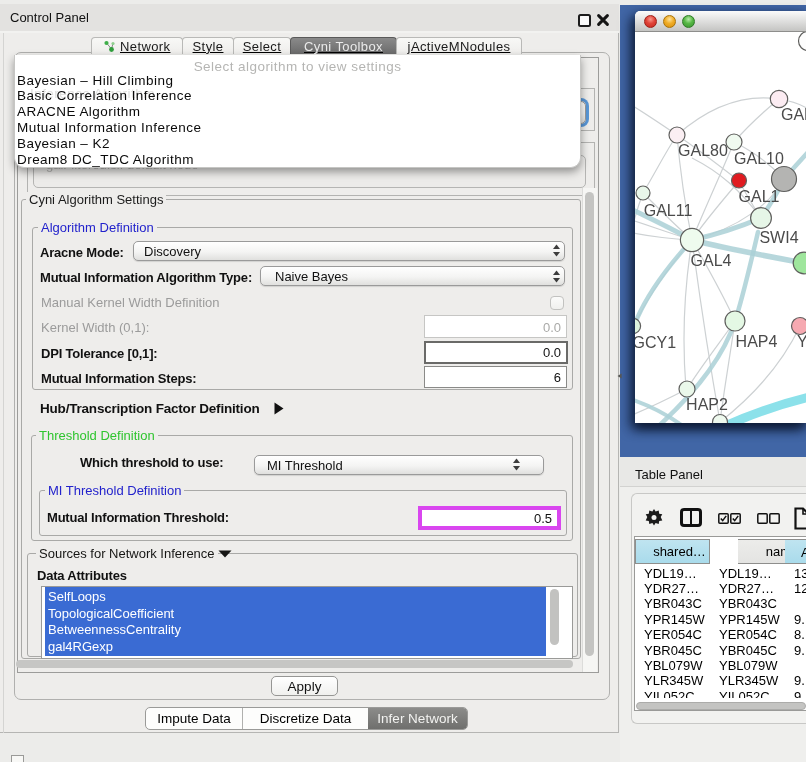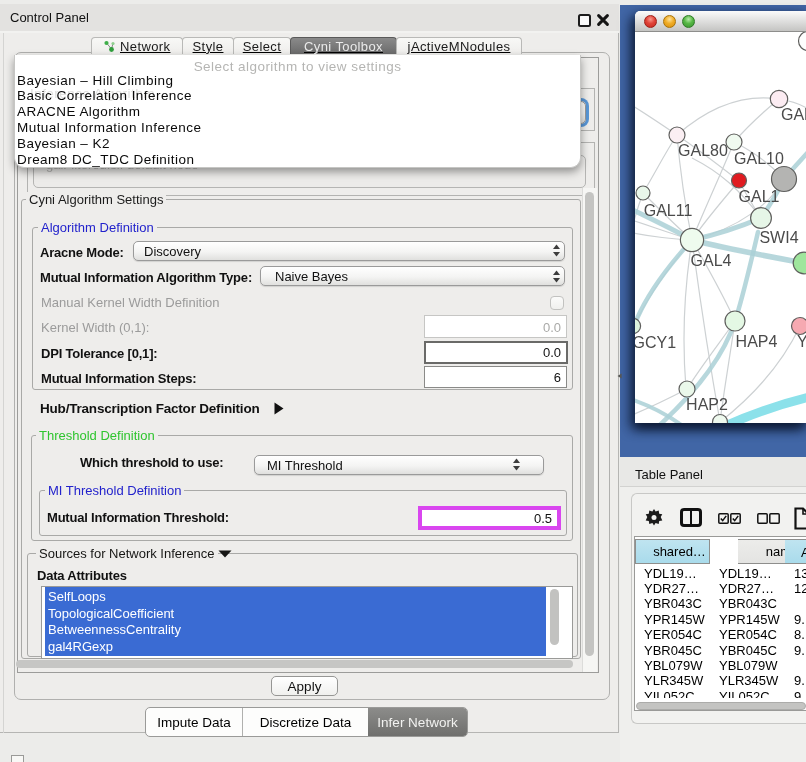--- a/index.html
+++ b/index.html
@@ -120,35 +120,35 @@
 <div class="ab" style="left:45px;top:587px;width:500.5px;height:69px;background:#3a6bd3;"></div>
 <div class="ab" style="left:48px;top:589.2px;font-size:13px;color:#fff;">SelfLoops</div>
 <div class="ab" style="left:48px;top:605.8px;font-size:13px;color:#fff;">TopologicalCoefficient</div>
 <div class="ab" style="left:48px;top:622.4px;font-size:13px;color:#fff;">BetweennessCentrality</div>
 <div class="ab" style="left:48px;top:639.0px;font-size:13px;color:#fff;">gal4RGexp</div>
 <div class="ab" style="left:550px;top:589px;width:8.5px;height:56px;background:#c2c2c0;border-radius:4.5px;"></div>
 <div class="ab" style="left:582px;top:188px;width:15px;height:484px;background:#f6f6f4;border-left:1px solid #dcdcda;"></div>
 <div class="ab" style="left:584.5px;top:191.5px;width:9px;height:464px;background:#c4c4c2;border-radius:4.5px;"></div>
 <div class="ab" style="left:16px;top:659.5px;width:557px;height:8.5px;background:#c6c6c4;border-radius:4px;"></div>
 <div class="ab" style="left:271px;top:676px;width:67px;height:20px;background:linear-gradient(#ffffff,#f0f0ee);border:1px solid #969694;border-radius:5px;font-size:13.5px;color:#111;display:flex;align-items:center;justify-content:center;">Apply</div>
-<div class="ab" style="left:145px;top:707px;width:323px;height:30px;border:1px solid #9a9a98;border-radius:5px;background:#fdfdfc;overflow:hidden;display:flex;font-size:13.5px;">
+<div class="ab" style="left:145px;top:707px;width:323px;height:23px;border:1px solid #9a9a98;border-radius:5px;background:#fdfdfc;overflow:hidden;display:flex;font-size:13.5px;">
 <div style="width:97px;display:flex;align-items:center;justify-content:center;border-right:1px solid #b0b0ae;">Impute Data</div>
 <div style="width:125px;display:flex;align-items:center;justify-content:center;">Discretize Data</div>
 <div style="flex:1;display:flex;align-items:center;justify-content:center;background:linear-gradient(#8c8c8a,#6f6f6d);color:#f2f2f0;">Infer Network</div>
 </div>
 <div class="ab" style="left:11px;top:755px;width:13px;height:13px;border:1px solid #9a9a98;background:#f8f8f6;"></div>
 <div class="ab" style="left:14px;top:55px;width:567px;height:112.5px;background:#fff;border:1px solid #c6c6c4;border-top:none;border-radius:0 0 10px 10px;box-shadow:0 4px 9px rgba(0,0,0,0.38);"></div>
 <div class="ab" style="left:14px;top:59px;width:567px;height:15px;font-size:13.5px;letter-spacing:0.45px;color:#b5b5b3;text-align:center;">Select algorithm to view settings</div>
 <div class="ab" style="left:30px;top:86px;font-size:13.5px;letter-spacing:0.45px;color:#dededc;">Inference Algorithm</div>
 <div class="ab" style="left:17px;top:72.5px;font-size:13.5px;font-weight:normal;letter-spacing:0.45px;color:#0a0a0a;">Bayesian – Hill Climbing</div>
 <div class="ab" style="left:17px;top:88.4px;font-size:13.5px;font-weight:normal;letter-spacing:0.45px;color:#0a0a0a;">Basic Correlation Inference</div>
 <div class="ab" style="left:17px;top:104.3px;font-size:13.5px;font-weight:normal;letter-spacing:0.45px;color:#0a0a0a;">ARACNE Algorithm</div>
 <div class="ab" style="left:17px;top:120.2px;font-size:13.5px;font-weight:normal;letter-spacing:0.45px;color:#0a0a0a;">Mutual Information Inference</div>
 <div class="ab" style="left:17px;top:136.1px;font-size:13.5px;font-weight:normal;letter-spacing:0.45px;color:#0a0a0a;">Bayesian – K2</div>
-<div class="ab" style="left:17px;top:152.0px;font-size:13.5px;font-weight:normal;letter-spacing:0.45px;color:#0a0a0a;">Dream8 DC_TDC Definition</div>
+<div class="ab" style="left:17px;top:152.0px;font-size:13.5px;font-weight:normal;letter-spacing:0.45px;color:#0a0a0a;">Dream8 DC_TDC Algorithm</div>
 <div class="ab" style="left:620px;top:5px;width:186px;height:452px;background:#4166a6;"></div>
 <svg class="ab" style="left:617px;top:373px;" width="5" height="6" viewBox="0 0 5 6">
     <path d="M4.6 0.5 L0.5 3 L4.6 5.5 Z" fill="#5a5a58"></path>
   </svg>
 <div class="ab" style="left:635px;top:11px;width:171px;height:412px;background:#fff;box-shadow:-5px 6px 12px rgba(10,22,45,0.6), 0 5px 12px rgba(2,10,28,0.8);border-radius:5px 0 0 0;overflow:hidden;">
 <div style="position:absolute;left:0;top:0;width:100%;height:21px;background:linear-gradient(#fbfbfb,#c4c4c2);border-bottom:1px solid #8e8e8c;border-radius:5px 0 0 0;"></div>
 <div style="position:absolute;left:9px;top:3.5px;width:13px;height:13px;border-radius:50%;background:radial-gradient(circle at 50% 30%,#f8978c 0%,#e04338 45%,#c6281e 100%);border:1px solid #9c1f17;"></div>
 <div style="position:absolute;left:28px;top:3.5px;width:13px;height:13px;border-radius:50%;background:radial-gradient(circle at 50% 30%,#fde29c 0%,#f0ad27 45%,#d88f0e 100%);border:1px solid #a87208;"></div>
 <div style="position:absolute;left:47px;top:3.5px;width:13px;height:13px;border-radius:50%;background:radial-gradient(circle at 50% 30%,#b8eaa8 0%,#57b845 45%,#3a9230 100%);border:1px solid #2e7a26;"></div>
 <svg style="position:absolute;left:0;top:21px;" width="171" height="391" viewBox="635 32 171 391">

